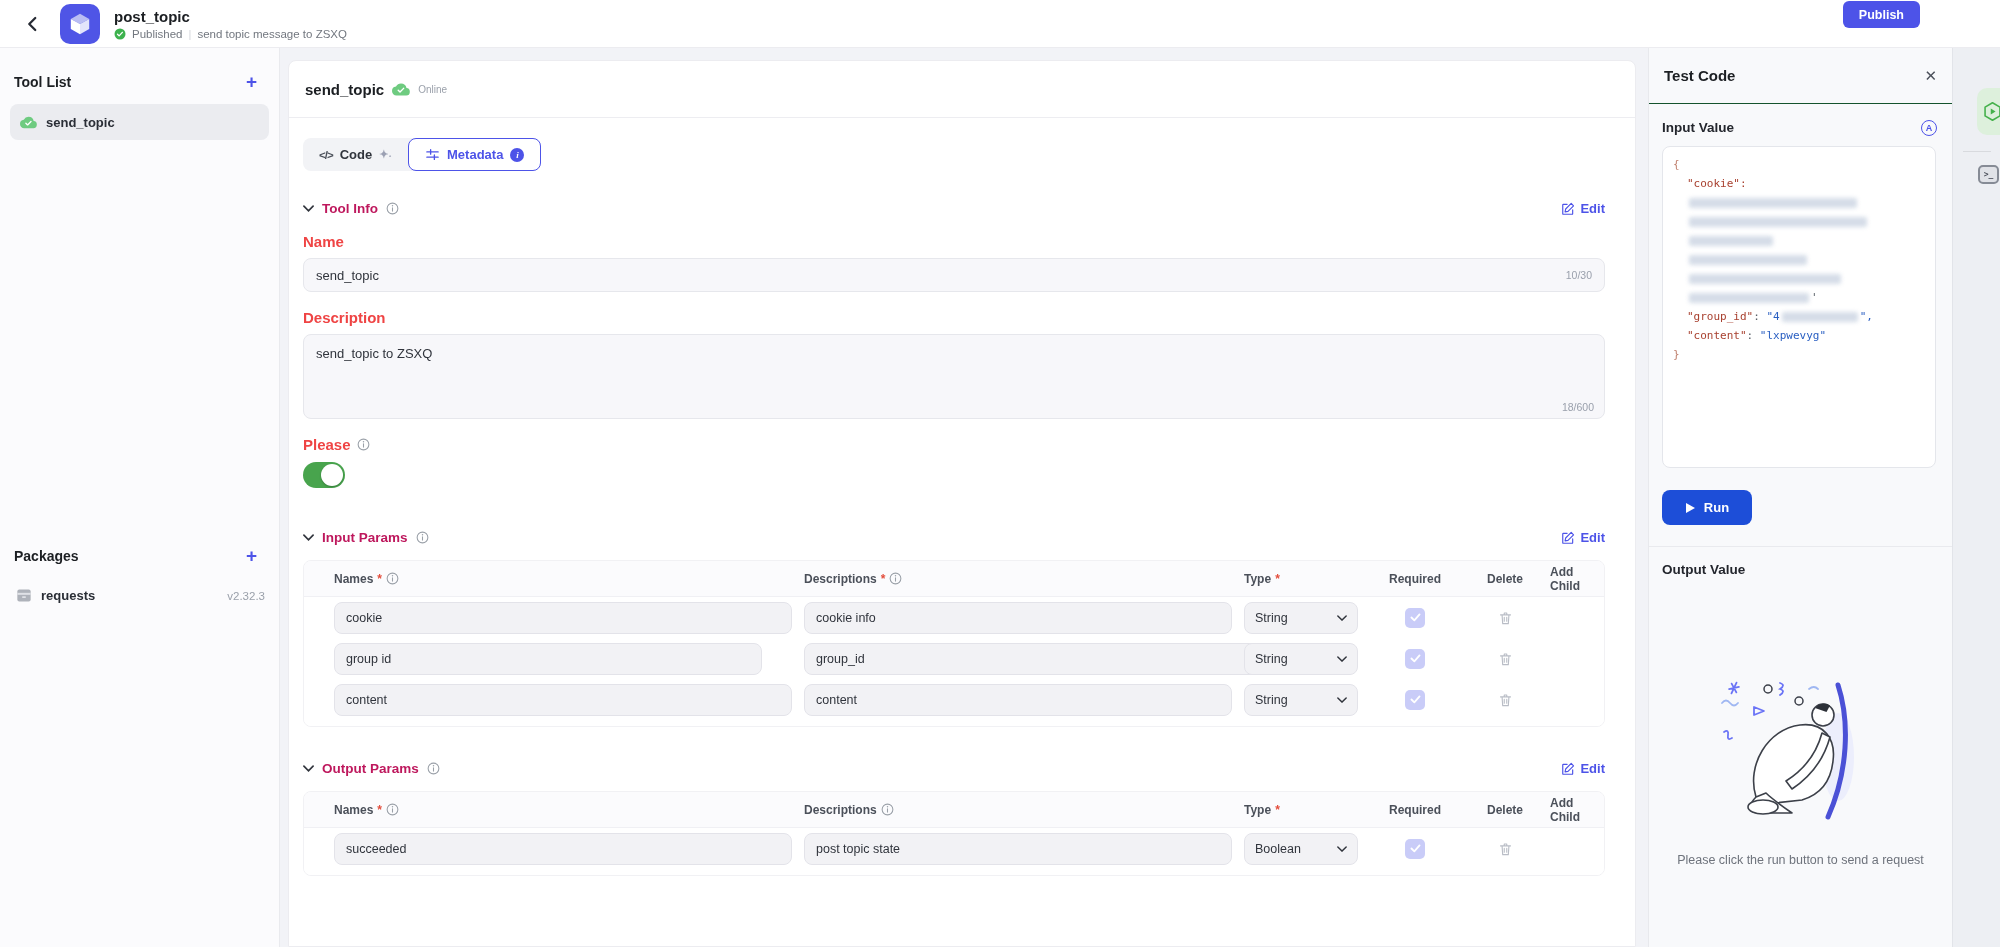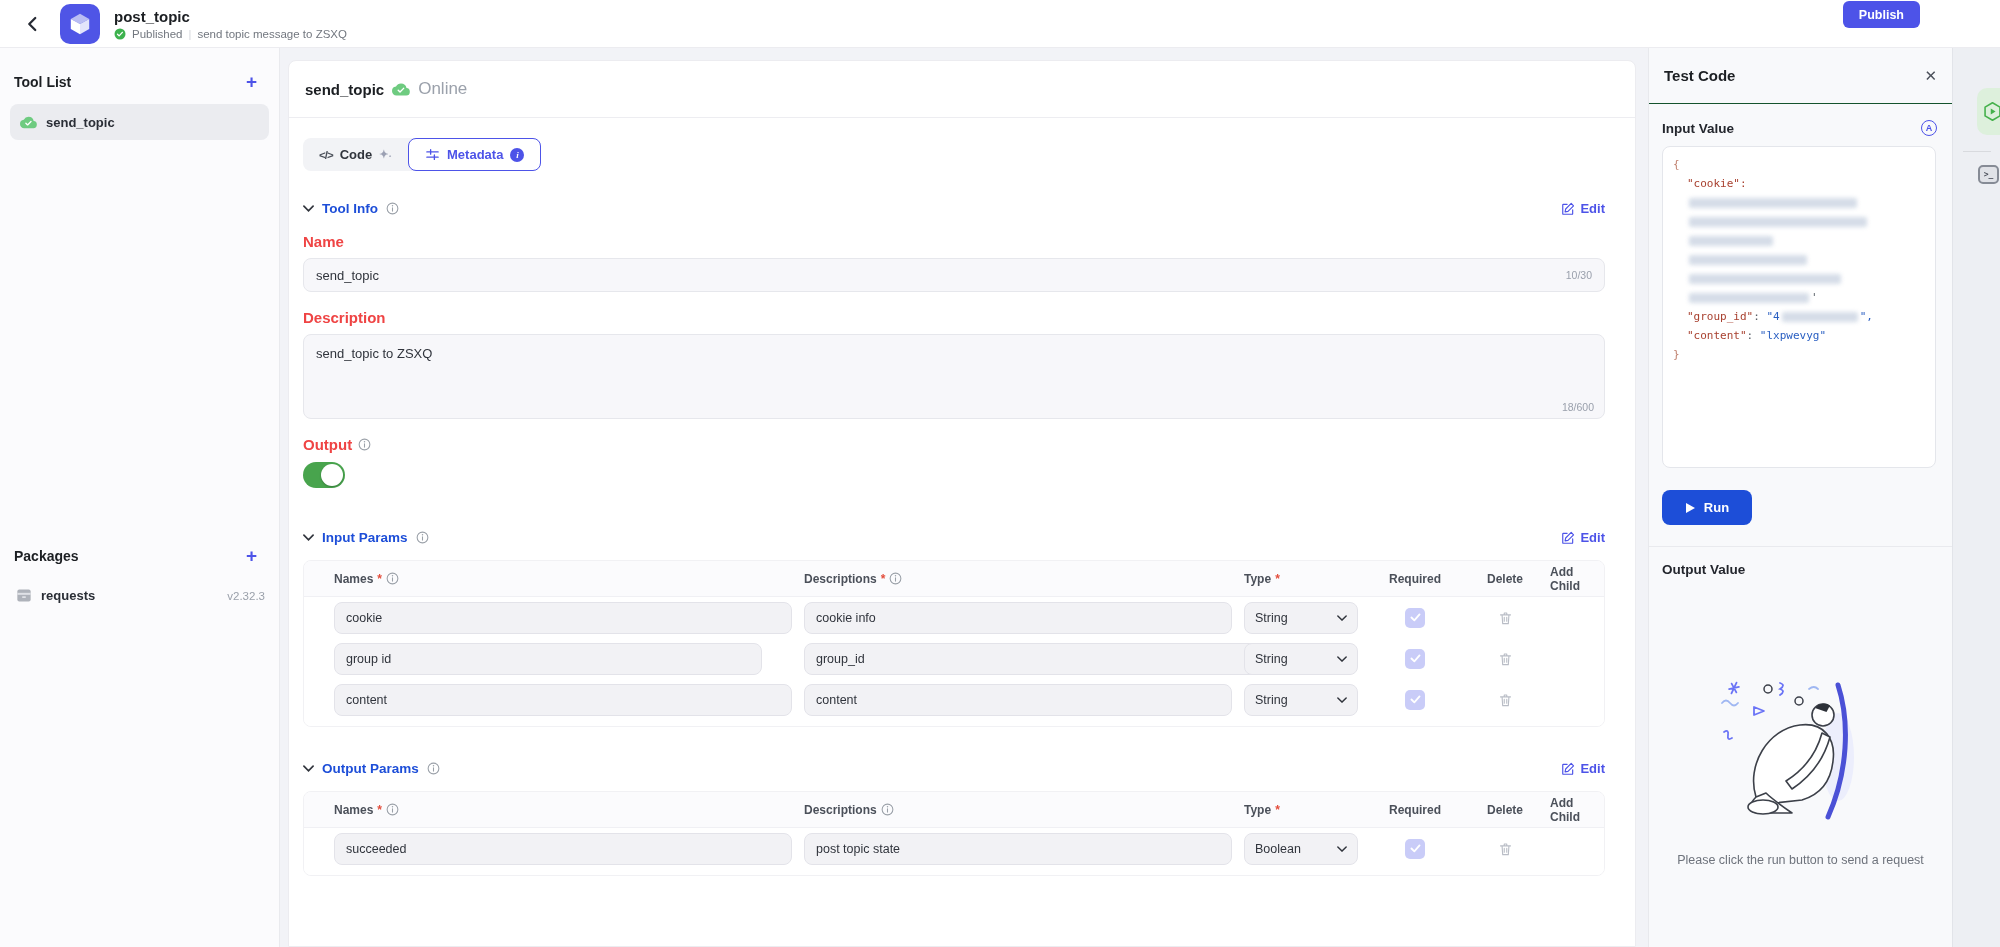--- a/index.html
+++ b/index.html
@@ -32,35 +32,35 @@
   .pkg-item { margin:24px 14px 0 16px; display:flex; align-items:center; gap:9px; cursor:pointer; }
   .pkg-label { font-size:13px; font-weight:bold; color:#2a2e36; }
   .pkg-version { margin-left:auto; font-size:11.5px; color:#9aa0aa; }
 
   
   .main-card { position:absolute; left:288px; top:60px; width:1348px; height:887px; background:#fff;
     border:1px solid #ececf0; border-radius:8px 8px 0 0; overflow:hidden; }
   .card-title-row { height:57px; display:flex; align-items:center; gap:8px; padding:0 16px;
     border-bottom:1px solid #ededf1; }
   .card-title { font-size:15px; font-weight:bold; color:#1c1f23; }
-  .online-label { font-size:17px; color:#9ba1ab; }
+  .online-label { font-size:10px; color:#9ba1ab; }
   .card-body { padding:0 30px 0 14px; }
 
   .tab-bar { margin-top:20px; display:inline-flex; background:#f2f3f6; border-radius:8px; align-items:stretch; height:33px; }
   .tab { display:flex; align-items:center; gap:7px; padding:0 16px; font-size:13px; font-weight:bold;
     color:#30343c; cursor:pointer; border-radius:8px; }
   .tab-code-glyph { font-size:11.5px; font-weight:bold; color:#4b505a; letter-spacing:-1px; }
   .sparkle { color:#9ba0b3; font-size:11px; }
   .tab-active { background:#fff; border:1px solid #4d53e8; color:#4d53e8; }
   .info-badge { width:14px; height:14px; border-radius:50%; background:#4d53e8; color:#fff; font-size:9px;
     font-weight:bold; display:flex; align-items:center; justify-content:center; font-style:italic; font-family:"Liberation Serif",serif; }
 
   .section { margin-top:30px; }
   .section-header { display:flex; align-items:center; gap:8px; }
-  .section-title { font-size:13.5px; font-weight:bold; color:#1d4ed8; }
+  .section-title { font-size:13.5px; font-weight:bold; color:#be185d; }
   .edit-btn { margin-left:auto; display:flex; align-items:center; gap:5px; color:#4d53e8; font-size:13px;
     font-weight:bold; cursor:pointer; }
   .field-label { margin-top:17px; font-size:15px; font-weight:bold; color:#ef4444; }
   .text-input { margin-top:8px; height:34px; background:#f7f7fa; border:1px solid #e6e7ec; border-radius:8px;
     display:flex; align-items:center; padding:0 12px; }
   .input-value { font-size:13px; color:#30343c; }
   .char-counter { margin-left:auto; font-size:10.5px; color:#9aa0ac; }
   .textarea-box { margin-top:8px; height:85px; background:#f7f7fa; border:1px solid #e6e7ec; border-radius:8px;
     position:relative; padding:9px 12px; }
   .textarea-counter { position:absolute; right:10px; bottom:5px; font-size:10.5px; color:#9aa0ac; }
@@ -89,21 +89,21 @@
     justify-content:center; margin:0 auto; }
   .trash-btn { display:flex; justify-content:center; cursor:pointer; }
 
   
   .test-panel { position:absolute; left:1648px; top:48px; width:304px; height:899px; background:#f8f9fb;
     border-left:1px solid #e8e9ed; }
   .tp-title-row { height:56px; display:flex; align-items:center; justify-content:space-between; padding:0 15px;
     border-bottom:1px solid #14532d; }
   .tp-title { font-size:15px; font-weight:bold; color:#1c1f23; }
   .close-x { font-size:15px; color:#4b505a; cursor:pointer; }
-  .tp-sub-row { margin:16px 15px 4px 13px; display:flex; align-items:center; justify-content:space-between; }
+  .tp-sub-row { margin:16px 15px 4px 13px; display:flex; justify-content:space-between; }
   .tp-sub-title { font-size:13.5px; font-weight:bold; color:#23262d; }
   .circle-a { width:16px; height:16px; border:1.4px solid #4d53e8; border-radius:50%; color:#4d53e8;
     font-size:9px; font-weight:bold; display:flex; align-items:center; justify-content:center; cursor:pointer; }
   .code-box { margin:10px 16px 0 13px; height:322px; background:#fff; border:1px solid #e4e6eb; border-radius:8px;
     padding:8px 10px; font-family:"DejaVu Sans Mono", monospace; font-size:11px; line-height:19px; overflow:hidden; }
   .code-line { white-space:nowrap; }
   .code-line.ind { padding-left:14px; }
   .tok-key { color:#a8402f; }
   .tok-string { color:#2a5fc2; }
   .tok-brace { color:#c0806e; }
@@ -246,21 +246,21 @@
         <span class="char-counter">10/30</span>
       </div>
 
       <div class="field-label">Description</div>
       <div class="textarea-box">
         <span class="input-value">send_topic to ZSXQ</span>
         <span class="textarea-counter">18/600</span>
       </div>
 
       <div class="enable-row">
-        <span class="field-label" style="margin-top:0;">Output</span>
+        <span class="field-label" style="margin-top:0;">Please</span>
         <svg class="info-outline" viewBox="0 0 16 16" fill="none" stroke="#9aa0a8" stroke-width="1.3">
             <circle cx="8" cy="8" r="6.6"></circle>
             <path d="M8 7.2v4" stroke-linecap="round"></path>
             <circle cx="8" cy="4.7" r="0.9" fill="#9aa0a8" stroke="none"></circle>
           </svg>
       </div>
       <div class="toggle">
           <div class="toggle-knob"></div>
         </div>
     </div>

